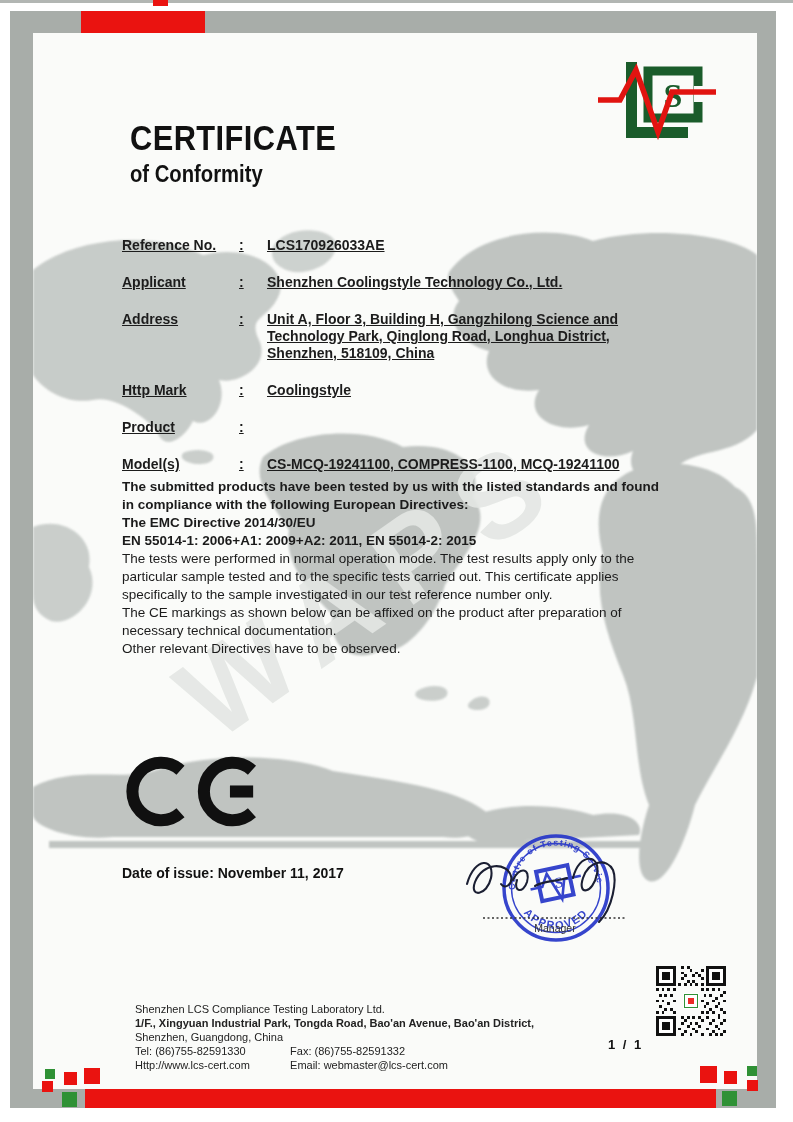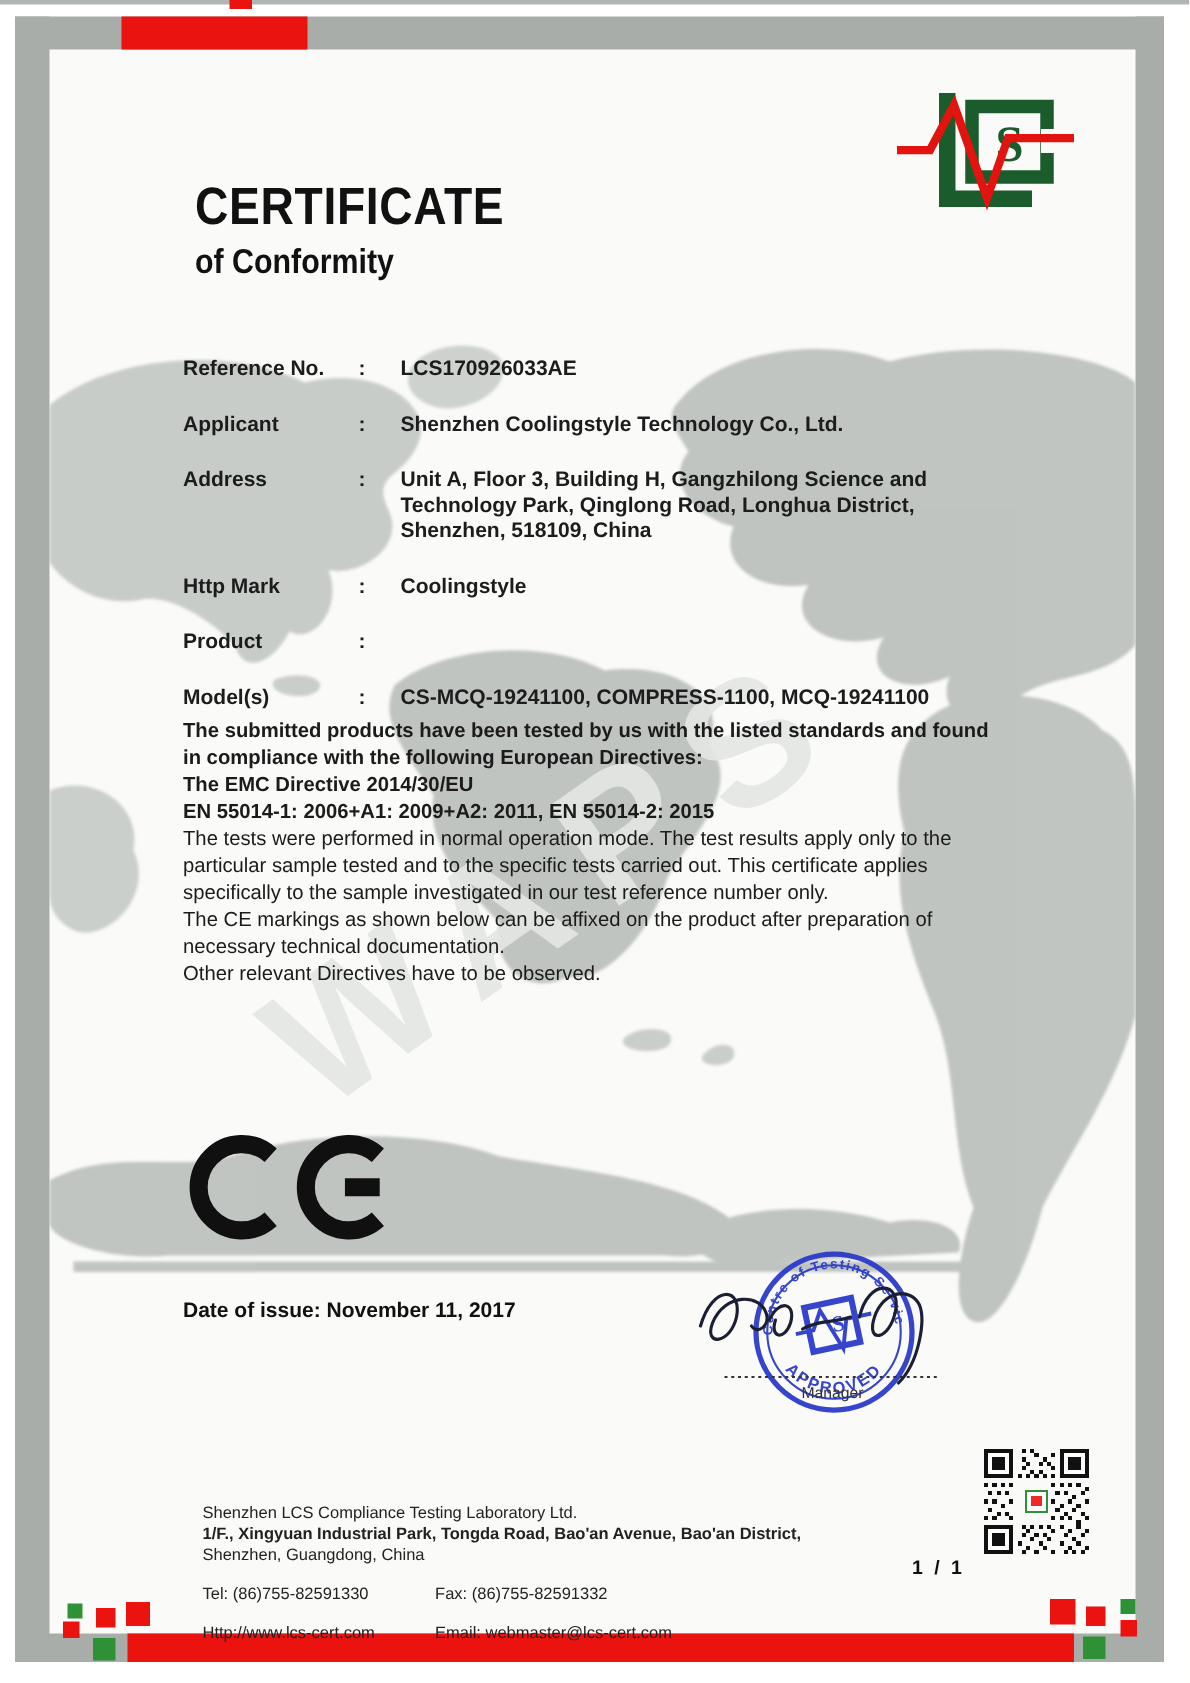--- a/index.html
+++ b/index.html
@@ -38,38 +38,38 @@
   .title-block{position:absolute;left:130px;top:118px;}
   .title-main{
     font-size:35px;font-weight:bold;letter-spacing:.5px;color:#111;
     transform:scaleX(.88);transform-origin:left;white-space:nowrap;
   }
   .title-sub{
     font-size:23px;font-weight:bold;color:#111;margin-top:3px;
     transform:scaleX(.88);transform-origin:left;white-space:nowrap;
   }
   .fields{position:absolute;left:122px;top:237px;width:552px;}
-  .field-row{display:flex;font-size:14px;font-weight:bold;line-height:17px;margin-bottom:20px;}
+  .field-row{display:flex;font-size:14px;font-weight:bold;line-height:17px;margin-bottom:20px;text-decoration:underline;}
   .field-row.tall{}
   .f-label{width:115px;flex:none;}
   .f-colon{width:28px;flex:none;text-align:left;padding-left:2px;}
   .f-value{flex:1;}
   .paragraphs{position:absolute;left:122px;top:478px;width:548px;font-size:13.5px;line-height:18px;color:#1b1b1b;}
   .paragraphs p{margin:0;}
   .p1{margin-bottom:6px;font-weight:bold;}
   .p2{font-weight:bold;margin-bottom:10px;}
   .p3{font-weight:bold;margin-bottom:16px;}
   .p4{margin-bottom:5px;}
   .p5{margin-bottom:8px;}
   .ce-box{position:absolute;left:126px;top:748px;width:142px;height:87px;}
   .stamp-box{position:absolute;left:455px;top:822px;width:205px;height:130px;}
   .date-line{position:absolute;left:122px;top:865px;font-size:14px;font-weight:bold;color:#111;}
   .footer{position:absolute;left:135px;top:1002px;font-size:11px;line-height:14px;color:#222;}
   .footer .bold{font-weight:bold;}
-  .footer .col{display:inline-block;width:152px;margin-top:12px;}
+  .footer .col{display:inline-block;width:152px;}
   .qr-box{position:absolute;left:656px;top:966px;width:70px;height:70px;}
   .page-num{position:absolute;left:608px;top:1037px;font-size:13px;font-weight:bold;letter-spacing:2px;color:#111;}
 </style>
 </head>
 <body>
 
 <div class="page-inner"></div>
 
 <svg class="map-layer" viewBox="0 0 724 664">
   <g fill="#b6bbb8" opacity="0.85" style="filter:blur(1.2px)">

